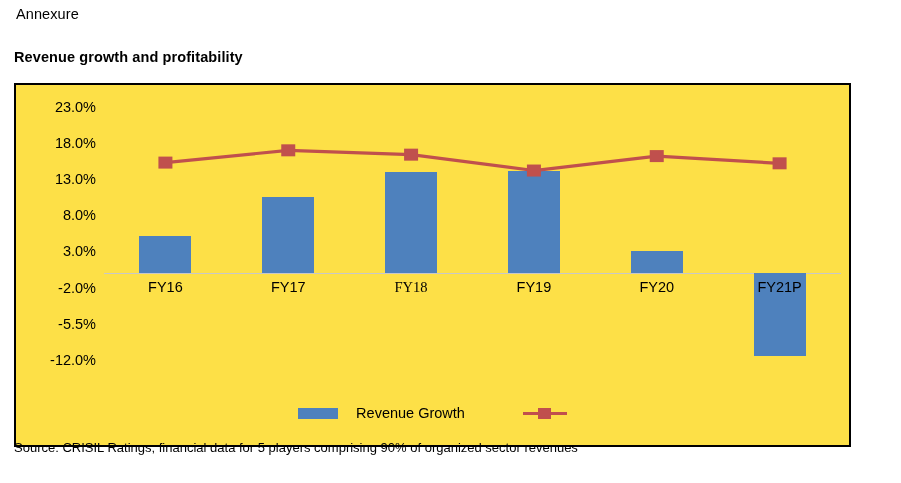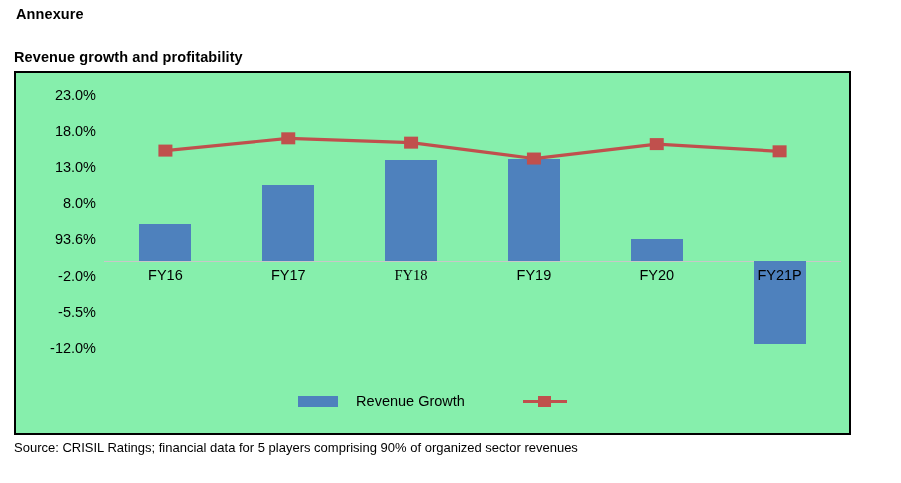--- a/index.html
+++ b/index.html
@@ -6,32 +6,32 @@
   body{
     width:901px;height:483px;
     background:#ffffff;
     font-family:"Liberation Sans", sans-serif;
     color:#000000;
     overflow:hidden;
     position:relative;
   }
   .annexure-title{
     position:absolute;left:16px;top:6px;
-    font-size:14.5px;font-weight:bold;letter-spacing:0.1px;
+    font-size:14.5px;font-weight:normal;letter-spacing:0.1px;
   }
   .chart-title{
     position:absolute;left:14px;top:49px;
     font-size:14.5px;font-weight:bold;letter-spacing:0.1px;
   }
   .chart-frame{
-    position:absolute;left:14px;top:71px;
+    position:absolute;left:14px;top:83px;
     width:837px;height:364px;
     border:2px solid #000000;
     box-sizing:border-box;
-    background:#86efac;
+    background:#fde047;
   }
   .plot{
     position:absolute;left:0;top:0;right:0;bottom:0;
   }
   .ytick{
     position:absolute;
     right:0;
     width:74px;
     text-align:right;
     font-size:14.5px;
@@ -102,21 +102,21 @@
 <div class="annexure-title">Annexure</div>
 <div class="chart-title">Revenue growth and profitability</div>
 
 <div class="chart-frame">
   <div class="plot">
     <div class="ytick-wrap" id="ytick-wrap">
         <div class="ytick" style="top: 22px;">23.0%</div>
         <div class="ytick" style="top: 58.1px;">18.0%</div>
         <div class="ytick" style="top: 94.2px;">13.0%</div>
         <div class="ytick" style="top: 130.3px;">8.0%</div>
-        <div class="ytick" style="top: 166.4px;">93.6%</div>
+        <div class="ytick" style="top: 166.4px;">3.0%</div>
         <div class="ytick" style="top: 202.5px;">-2.0%</div>
         <div class="ytick" style="top: 238.6px;">-5.5%</div>
         <div class="ytick" style="top: 274.7px;">-12.0%</div>
       </div>
     <div class="zero-line" id="zero-line" style="top: 188.06px;"></div>
     <div class="bars-layer" id="bars-layer">
         <div class="bar" style="background: rgb(78, 129, 189); width: 52px; left: 35.4167px; top: 150.516px; height: 37.544px;"></div>
         <div class="bar" style="background: rgb(78, 129, 189); width: 52px; left: 158.25px; top: 112.25px; height: 75.81px;"></div>
         <div class="bar" style="background: rgb(78, 129, 189); width: 52px; left: 281.083px; top: 86.98px; height: 101.08px;"></div>
         <div class="bar" style="background: rgb(78, 129, 189); width: 52px; left: 403.917px; top: 85.536px; height: 102.524px;"></div>

